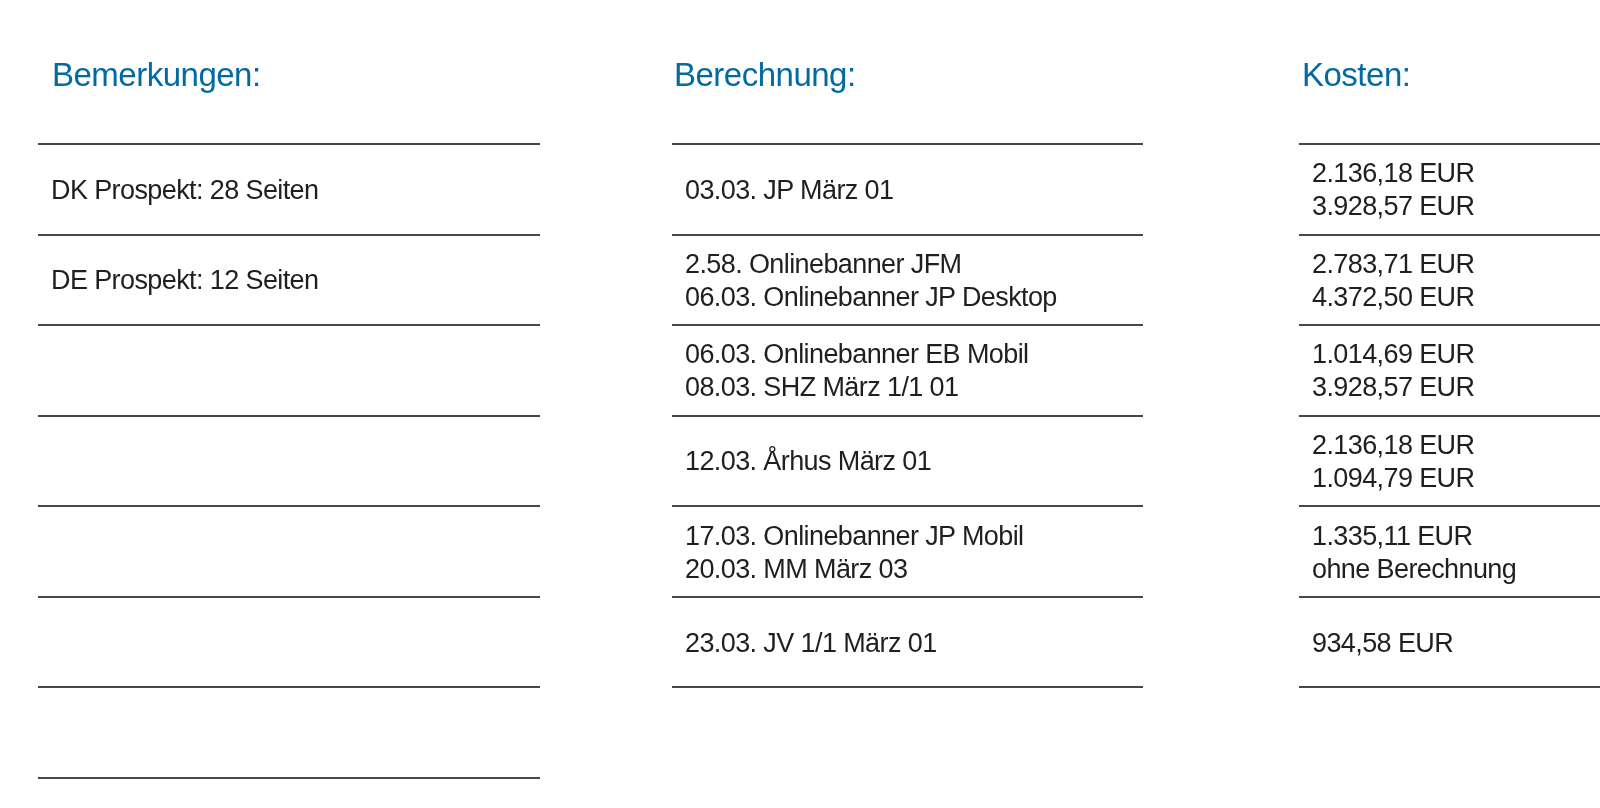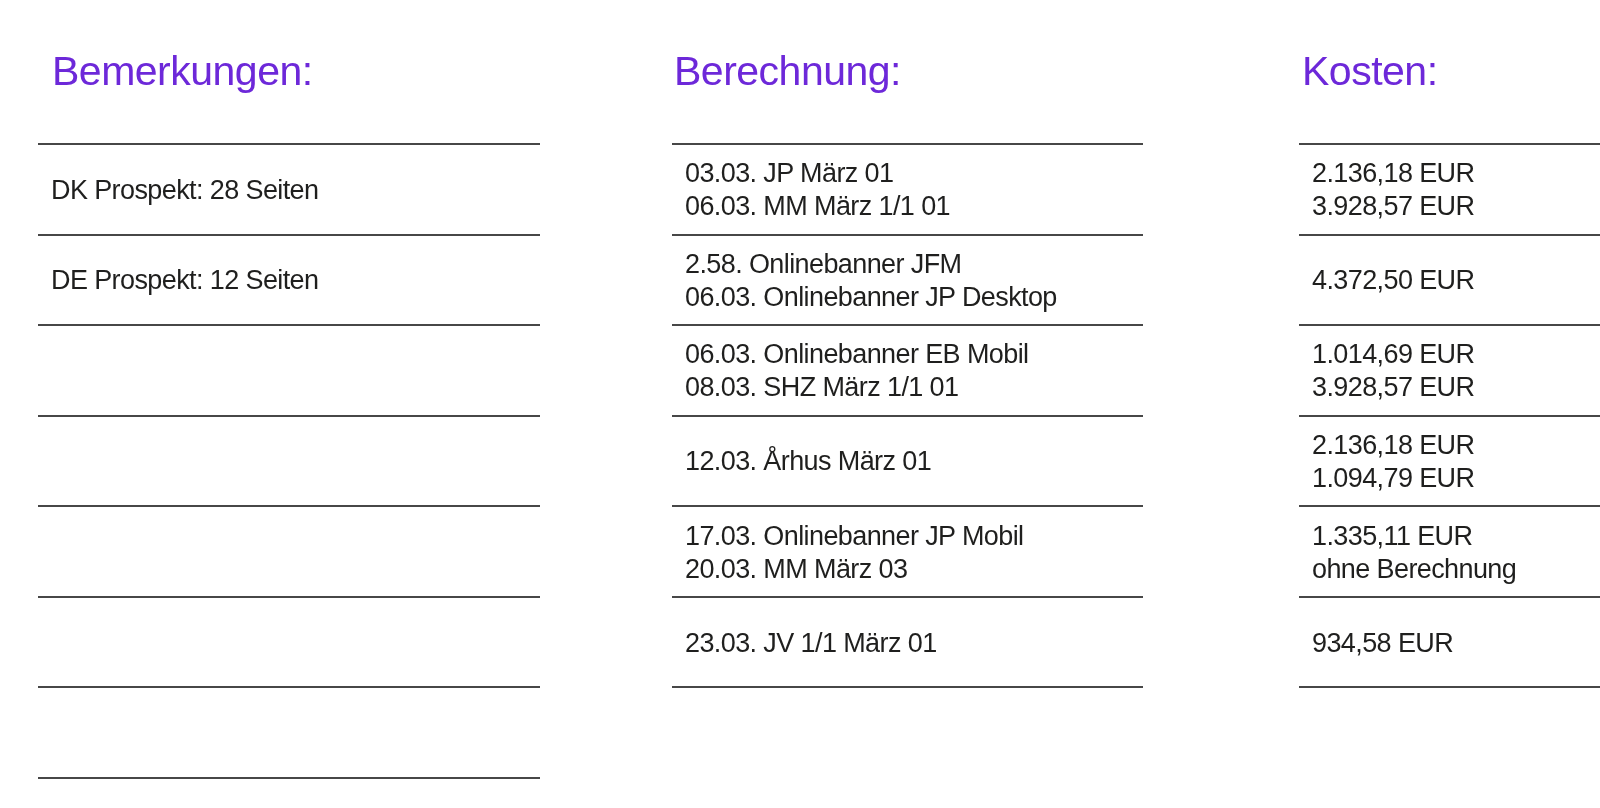--- a/index.html
+++ b/index.html
@@ -6,25 +6,25 @@
   body {
     width: 1600px; height: 808px;
     background: #ffffff;
     position: relative;
     overflow: hidden;
     font-family: "Liberation Sans", sans-serif;
   }
   .col { position: absolute; top: 0; height: 808px; }
   .col-header {
     position: absolute;
-    top: 48px;
-    font-size: 41px;
+    top: 56px;
+    font-size: 33px;
     font-weight: 400;
     letter-spacing: -0.5px;
-    color: #6d28d9;
+    color: #0369a1;
     white-space: nowrap;
   }
   .rows {
     position: absolute;
     top: 143px; left: 0; right: 0;
     border-bottom: 2px solid #474747;
   }
   .row {
     box-sizing: border-box;
     height: 90.57px;
@@ -61,21 +61,20 @@
     <div class="row"></div>
     <div class="row"></div>
   </div>
 </div>
 
 <div class="col" style="left:672px;width:471px;">
   <div class="col-header" style="left:2px;">Berechnung:</div>
   <div class="rows">
     <div class="row">
       <div class="line">03.03. JP März 01</div>
-      <div class="line">06.03. MM März 1/1 01</div>
     </div>
     <div class="row">
       <div class="line">2.58. Onlinebanner JFM</div>
       <div class="line">06.03. Onlinebanner JP Desktop</div>
     </div>
     <div class="row">
       <div class="line">06.03. Onlinebanner EB Mobil</div>
       <div class="line">08.03. SHZ März 1/1 01</div>
     </div>
     <div class="row">
@@ -92,20 +91,21 @@
 </div>
 
 <div class="col" style="left:1299px;width:301px;">
   <div class="col-header" style="left:3px;">Kosten:</div>
   <div class="rows">
     <div class="row">
       <div class="line">2.136,18 EUR</div>
       <div class="line">3.928,57 EUR</div>
     </div>
     <div class="row">
+      <div class="line">2.783,71 EUR</div>
       <div class="line">4.372,50 EUR</div>
     </div>
     <div class="row">
       <div class="line">1.014,69 EUR</div>
       <div class="line">3.928,57 EUR</div>
     </div>
     <div class="row">
       <div class="line">2.136,18 EUR</div>
       <div class="line">1.094,79 EUR</div>
     </div>

